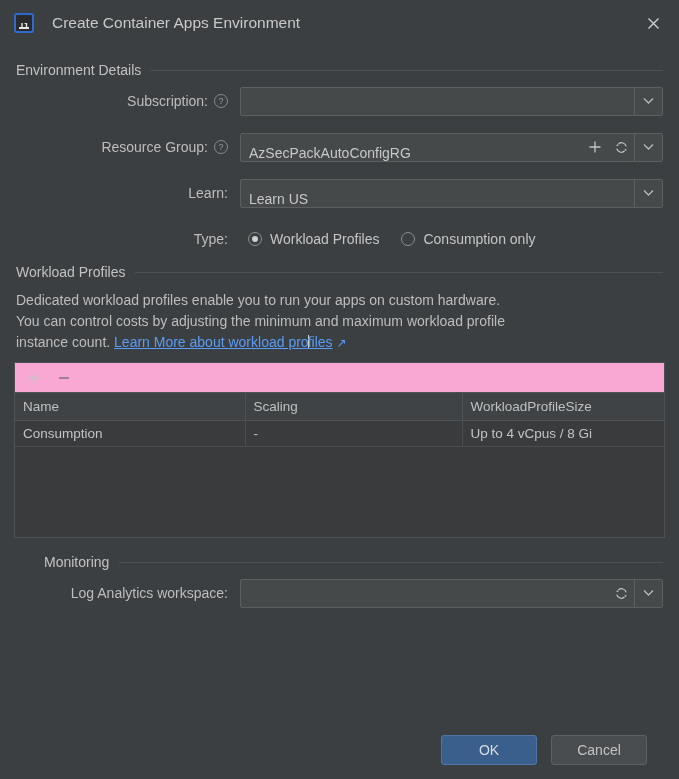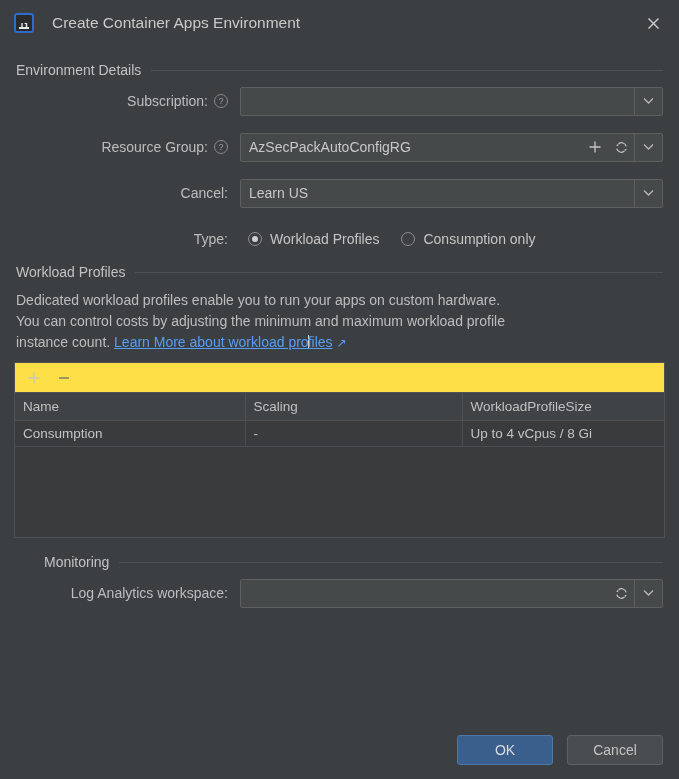--- a/index.html
+++ b/index.html
@@ -52,21 +52,21 @@
   }
   .help-icon {
     width: 14px; height: 14px; border: 1px solid #8a8a8a; border-radius: 50%;
     display: inline-flex; align-items: center; justify-content: center;
     font-size: 9px; color: #9a9a9a; line-height: 1; cursor: pointer;
   }
   .ctrl { flex: 1; display: flex; align-items: center; }
 
   
   .combo {
-    flex: 1; height: 29px; display: flex; align-items: center;
+    flex: 1; height: 29px; display: flex; align-items: flex-end;
     background: #45494a; border: 1px solid #5e6060; border-radius: 2px;
   }
   .combo .val {
     flex: 1; padding: 0 8px; font-size: 14px; color: #c8c8c8;
     white-space: nowrap; overflow: hidden;
   }
   .combo .icon-btn {
     width: 26px; height: 27px; display: flex; align-items: center; justify-content: center;
     cursor: pointer;
   }
@@ -99,42 +99,42 @@
     padding: 10px 16px 0 16px; font-size: 14px; line-height: 21px; color: #bdbdbd;
   }
   .link { color: #589df6; text-decoration: underline; cursor: pointer; }
   .caret-ins {
     display: inline-block; width: 1px; height: 14px; background: #d0d0d0;
     vertical-align: -2px; margin: 0 -1px;
   }
   .ext-arrow { color: #589df6; font-size: 12px; }
 
   
-  .tablewrap { margin: 8px 14px 0 14px; border: 1px solid #4f5254; background: #fde047; }
+  .tablewrap { margin: 8px 14px 0 14px; border: 1px solid #4f5254; background: #f9a8d4; }
   .tbar { height: 30px; display: flex; align-items: center; gap: 4px; padding: 0 6px;
           border-bottom: 1px solid #4f5254; }
   .tbtn { width: 26px; height: 24px; display: flex; align-items: center; justify-content: center;
           cursor: pointer; }
   .tbtn.disabled { cursor: default; }
   table.wp { width: 100%; border-collapse: collapse; table-layout: fixed; }
   table.wp th {
     background: #3f4345; color: #c0c0c0; font-size: 13.5px; font-weight: normal;
     text-align: left; padding: 6px 8px; border-right: 1px solid #4f5254;
     border-bottom: 1px solid #4f5254;
   }
   table.wp th:last-child { border-right: none; }
   table.wp td {
     background: #393b3d; color: #c3c3c3; font-size: 13.5px;
     padding: 5px 8px; border-right: 1px solid #4a4d4f; border-bottom: 1px solid #4a4d4f;
   }
   table.wp td:last-child { border-right: none; }
   .tbody-fill { background: #393b3d; height: 90px; }
 
   
-  .footer { position: absolute; right: 16px; bottom: 14px; display: flex; gap: 14px; justify-content: flex-end; }
+  .footer { position: absolute; right: 32px; bottom: 14px; display: flex; gap: 14px; justify-content: flex-end; }
   .btn {
     min-width: 96px; height: 30px; border-radius: 3px; font-size: 14px;
     display: flex; align-items: center; justify-content: center; cursor: pointer;
   }
   .btn.primary { background: #3b5f8c; border: 1px solid #4c77a8; color: #d8dde3; }
   .btn.secondary { background: #4a4d4f; border: 1px solid #5e6164; color: #c3c3c3; }
 </style>
 </head>
 <body>
 
@@ -202,21 +202,21 @@
             <svg width="11" height="8" viewBox="0 0 11 8">
                 <path d="M1 1.5 L5.5 6 L10 1.5" stroke="#b9b9b9" stroke-width="1.3" fill="none"></path>
               </svg>
           </div>
         </div>
       </div>
     </div>
 
     <div class="row">
       <div class="lbl">
-        <span>Cancel:</span>
+        <span>Learn:</span>
       </div>
       <div class="ctrl">
         <div class="combo">
           <div class="val">Learn US</div>
           <div class="arrow-cell">
             <svg width="11" height="8" viewBox="0 0 11 8">
                 <path d="M1 1.5 L5.5 6 L10 1.5" stroke="#b9b9b9" stroke-width="1.3" fill="none"></path>
               </svg>
           </div>
         </div>

